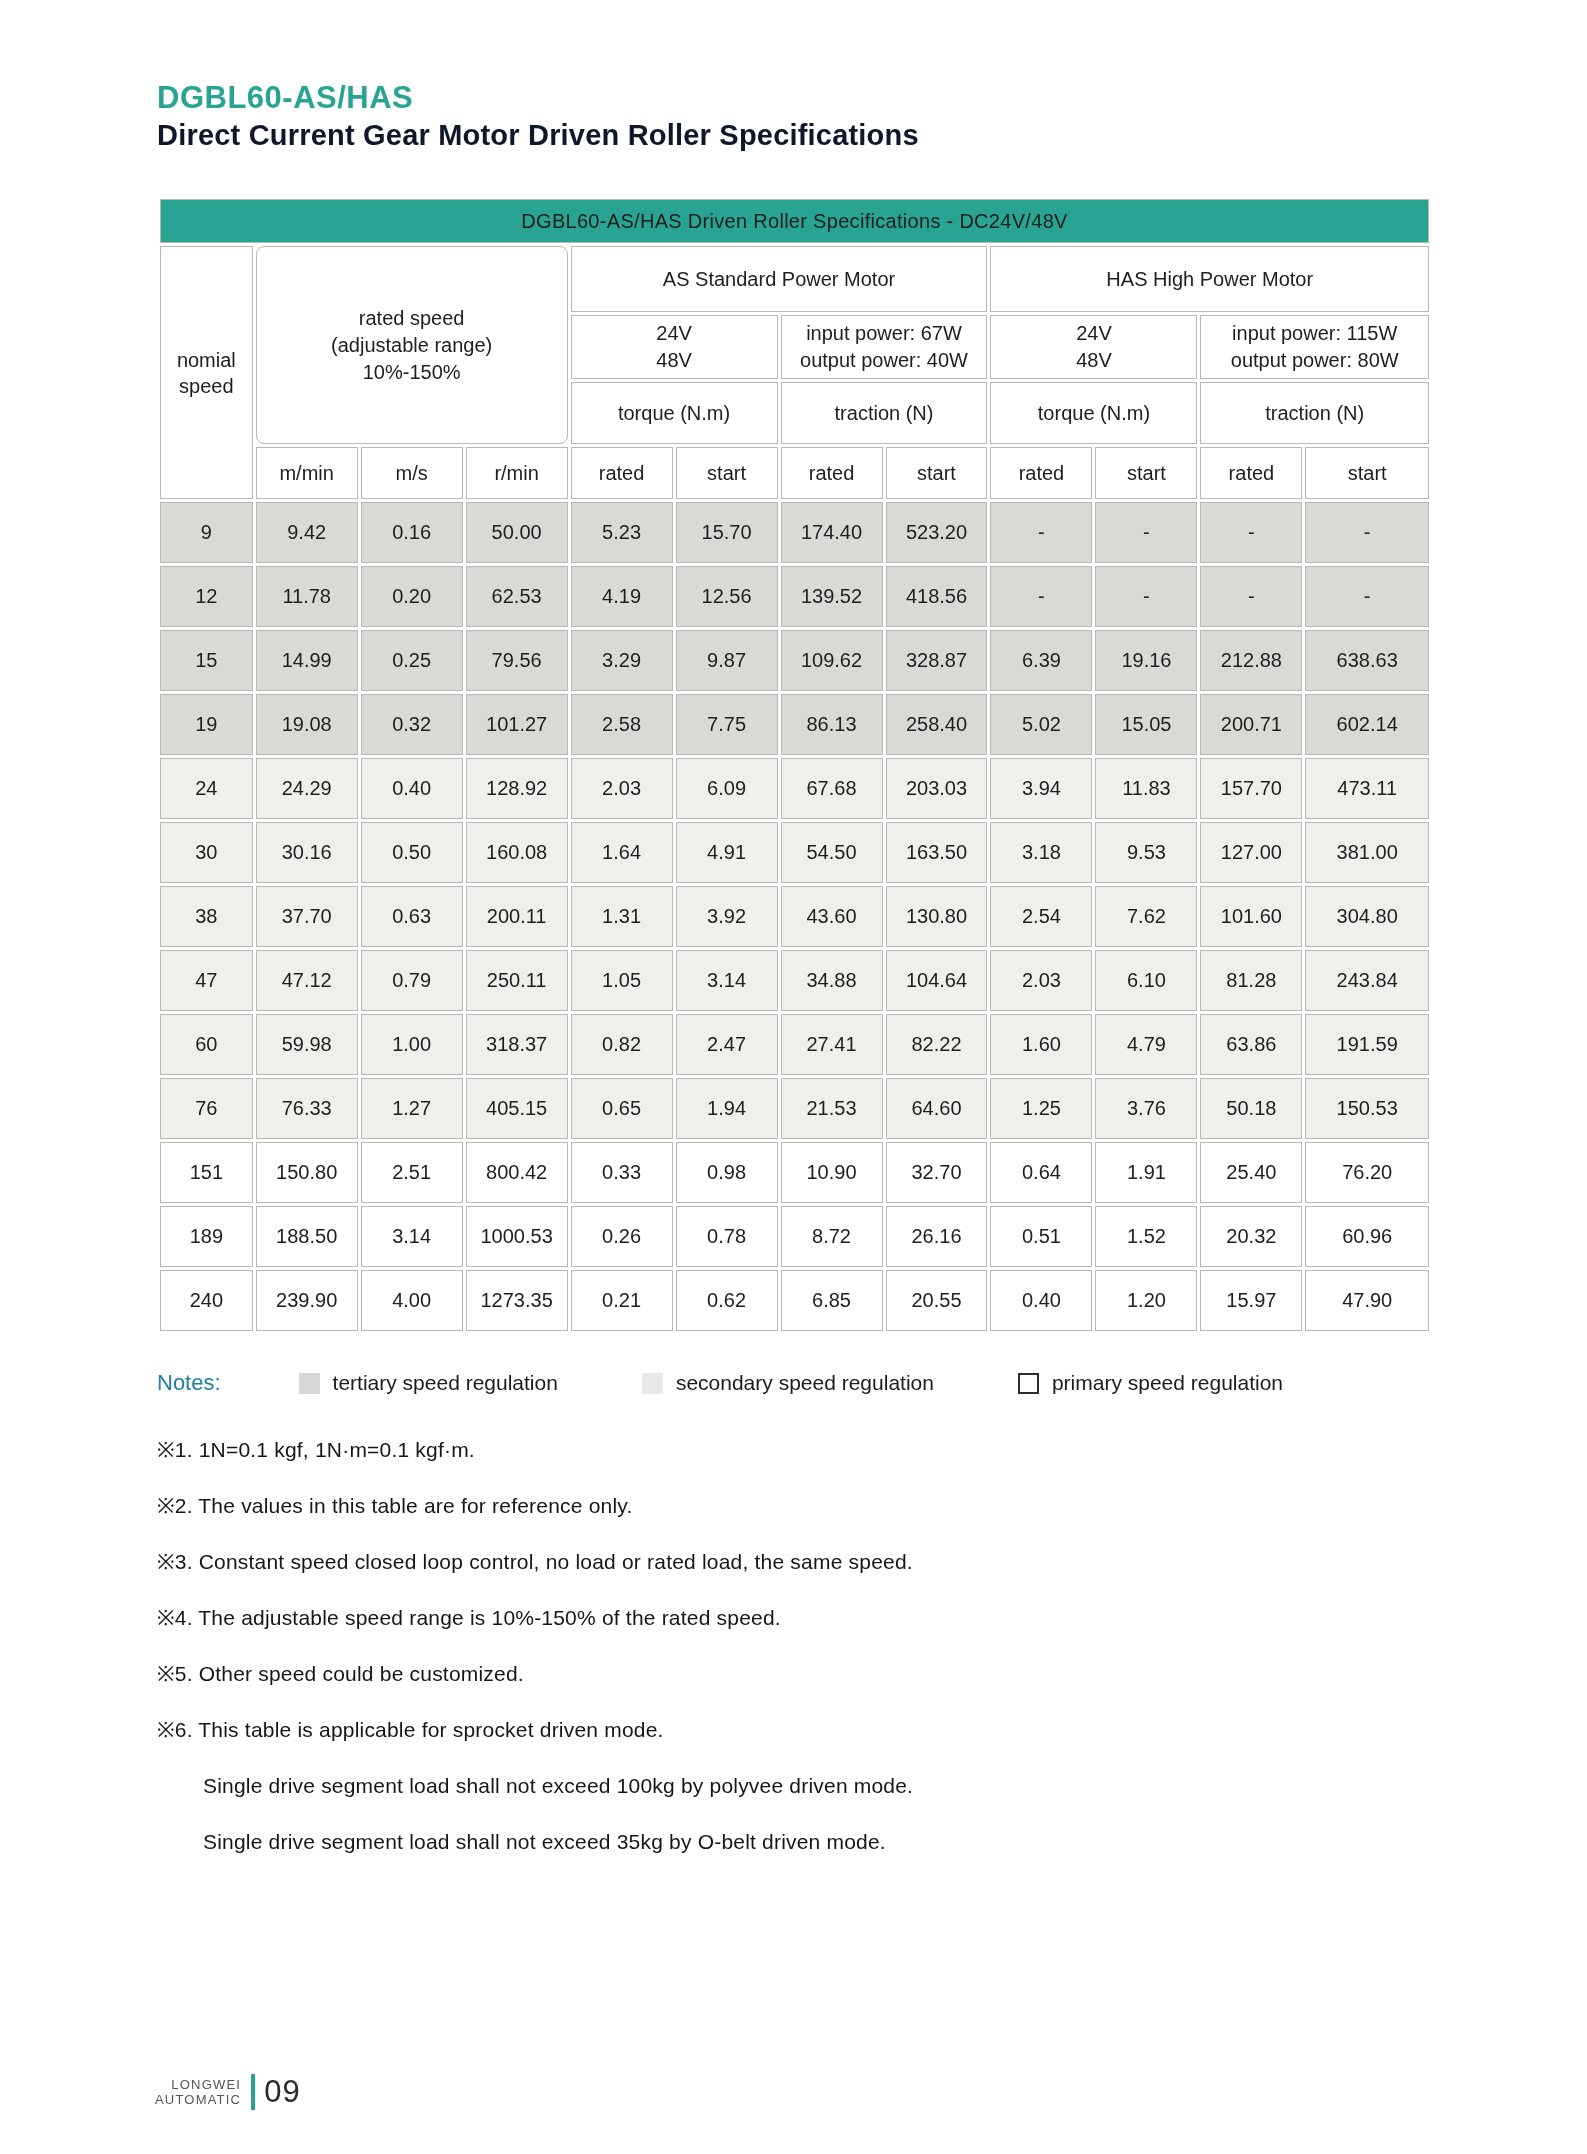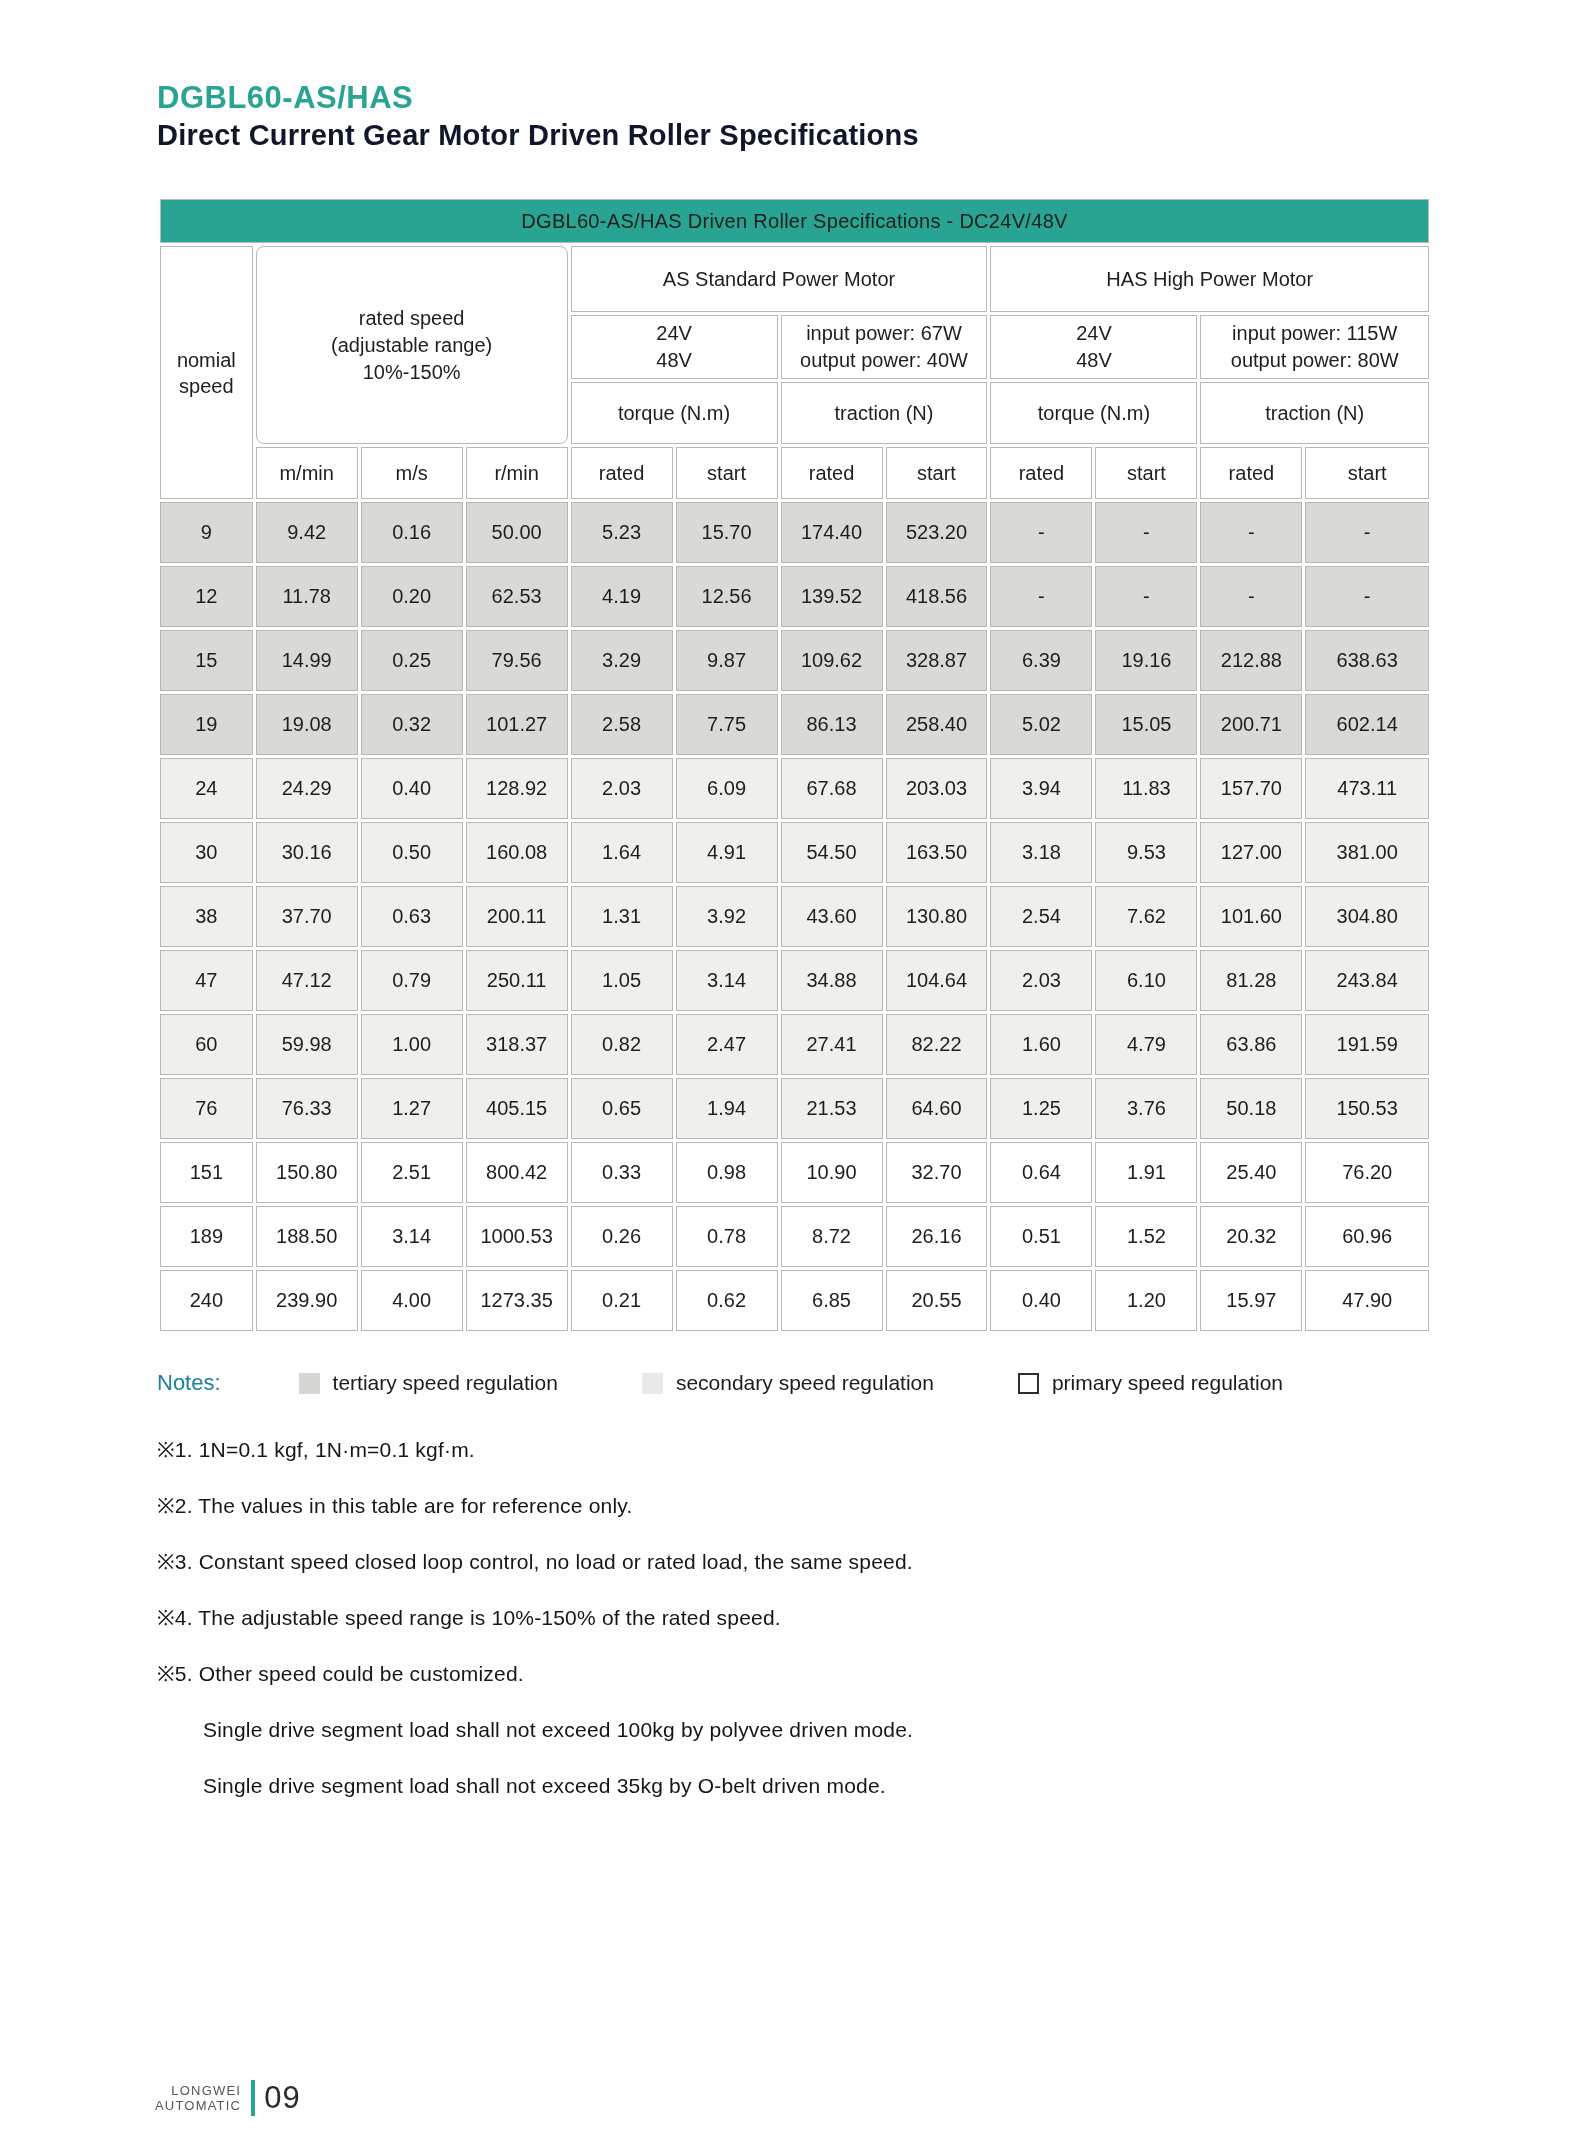--- a/index.html
+++ b/index.html
@@ -97,21 +97,21 @@
     height: 56px;
     white-space: nowrap;
     letter-spacing: 0.2px;
   }
   .note-item.cont { padding-left: 46px; }
 
   
   .footer {
     position: absolute;
     left: 155px;
-    bottom: 38px;
+    bottom: 44px;
     display: flex;
     align-items: center;
   }
   .brand {
     text-align: right;
     color: #55565a;
     font-size: 13px;
     line-height: 15px;
     letter-spacing: 1.2px;
   }
@@ -404,20 +404,21 @@
         <span class="legend-label">primary speed regulation</span>
       </span>
     </div>
 
     <div class="notes-list">
       <div class="note-item">※1. 1N=0.1 kgf, 1N·m=0.1 kgf·m.</div>
       <div class="note-item">※2. The values in this table are for reference only.</div>
       <div class="note-item">※3. Constant speed closed loop control, no load or rated load, the same speed.</div>
       <div class="note-item">※4. The adjustable speed range is 10%-150% of the rated speed.</div>
       <div class="note-item">※5. Other speed could be customized.</div>
+      <div class="note-item">※6. This table is applicable for sprocket driven mode.</div>
       <div class="note-item cont">Single drive segment load shall not exceed 100kg by polyvee driven mode.</div>
       <div class="note-item cont">Single drive segment load shall not exceed 35kg by O-belt driven mode.</div>
     </div>
   </div>
 
 </div>
 
 <div class="footer">
   <div class="brand">
     <div>LONGWEI</div>

